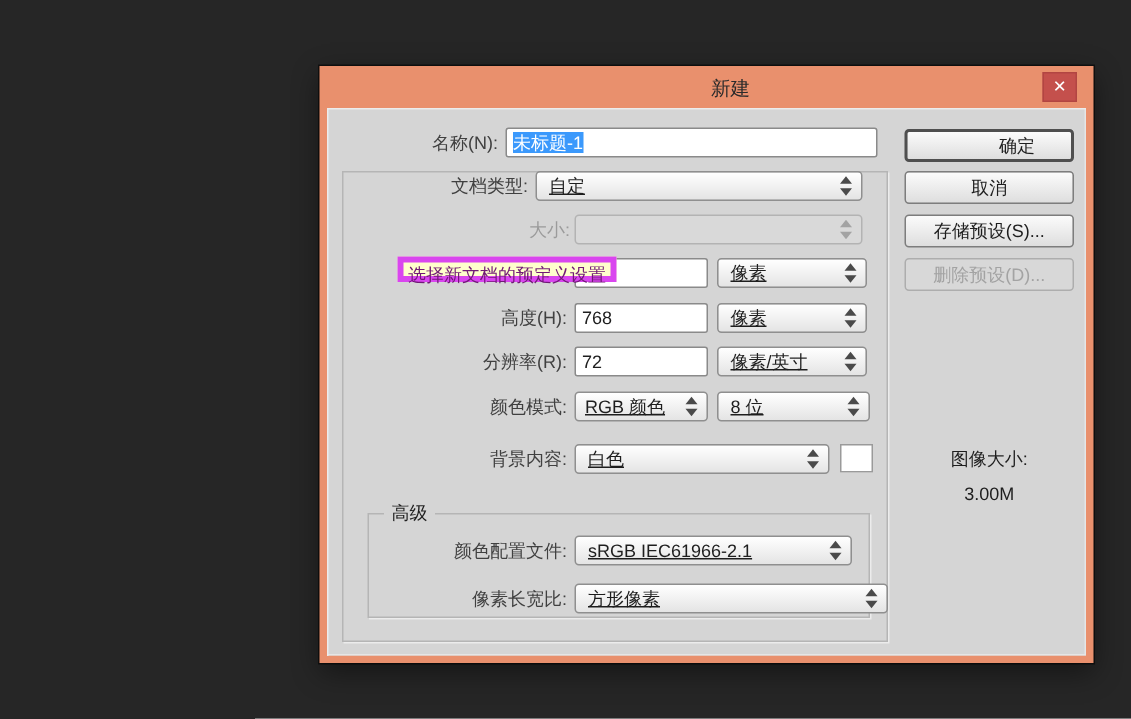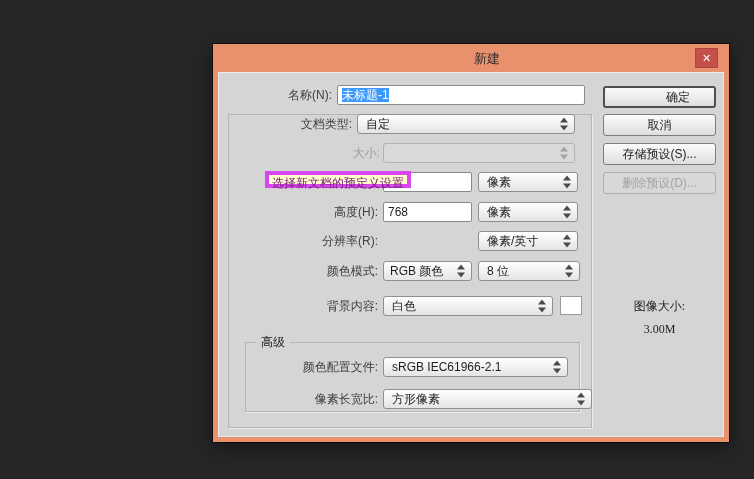--- a/index.html
+++ b/index.html
@@ -63,21 +63,21 @@
     background:#fff; border:1px solid #8a8a8a; border-radius:2px;
     font-size:12px; line-height:18px; padding:0 4px;
     color:#1e1e1e;
   }
   .inp .sel { background:#3b99fc; color:#fff; }
   .dd {
     position:absolute; box-sizing:border-box; height:20px;
     background:linear-gradient(#ffffff,#e4e4e4);
     border:1px solid #8f8f8f; border-radius:3px;
     font-size:12px; line-height:18px; padding:0 4px 0 8px;
-    color:#1e1e1e; overflow:hidden; white-space:nowrap;
+    color:#1e1e1e; overflow:hidden; white-space:nowrap;text-decoration:underline;
   }
   .dd.disabled {
     background:#d9d9d9; border-color:#b3b3b3; color:#9a9a9a;
   }
   .stepper {
     position:absolute; right:6px; top:50%; width:8px; height:13px;
     transform:translateY(-50%);
   }
   .stepper::before {
     content:""; position:absolute; left:0; top:0;
@@ -110,21 +110,21 @@
   }
   .tooltip {
     position:absolute; left:47px; top:99px; height:17px;
     background:#ffffcc; border:4px solid #d946ef;
     font-size:12px; line-height:16px; padding:0 3px;
     color:#701a75; white-space:nowrap; z-index:5;
     box-sizing:border-box;
   }
   .infotext {
     position:absolute; left:385px; width:113px;
-    font-size:12px; color:#1e1e1e; text-align:center;font-family:Liberation Serif, serif;
+    font-size:12px; color:#1e1e1e; text-align:center;
   }
 </style>
 </head>
 <body>
 
 <div class="dialog">
   <div class="titlebar">
     <div class="title">新建</div>
     <div class="close-btn">
       <span>✕</span>
@@ -158,20 +158,21 @@
     <div class="tooltip">选择新文档的预定义设置</div>
 
     <div class="lbl" style="left:0;width:160px;top:130px">高度(H):</div>
     <div class="inp" style="left:165px;top:130px;width:89px"><span>768</span></div>
     <div class="dd" style="left:260px;top:130px;width:100px">
       <span>像素</span>
       <span class="stepper"></span>
     </div>
 
     <div class="lbl" style="left:0;width:160px;top:159px">分辨率(R):</div>
+    <div class="inp" style="left:165px;top:159px;width:89px"><span>72</span></div>
     <div class="dd" style="left:260px;top:159px;width:100px">
       <span>像素/英寸</span>
       <span class="stepper"></span>
     </div>
 
     <div class="lbl" style="left:0;width:160px;top:189px">颜色模式:</div>
     <div class="dd" style="left:165px;top:189px;width:89px;padding-left:6px">
       <span>RGB 颜色</span>
       <span class="stepper"></span>
     </div>

